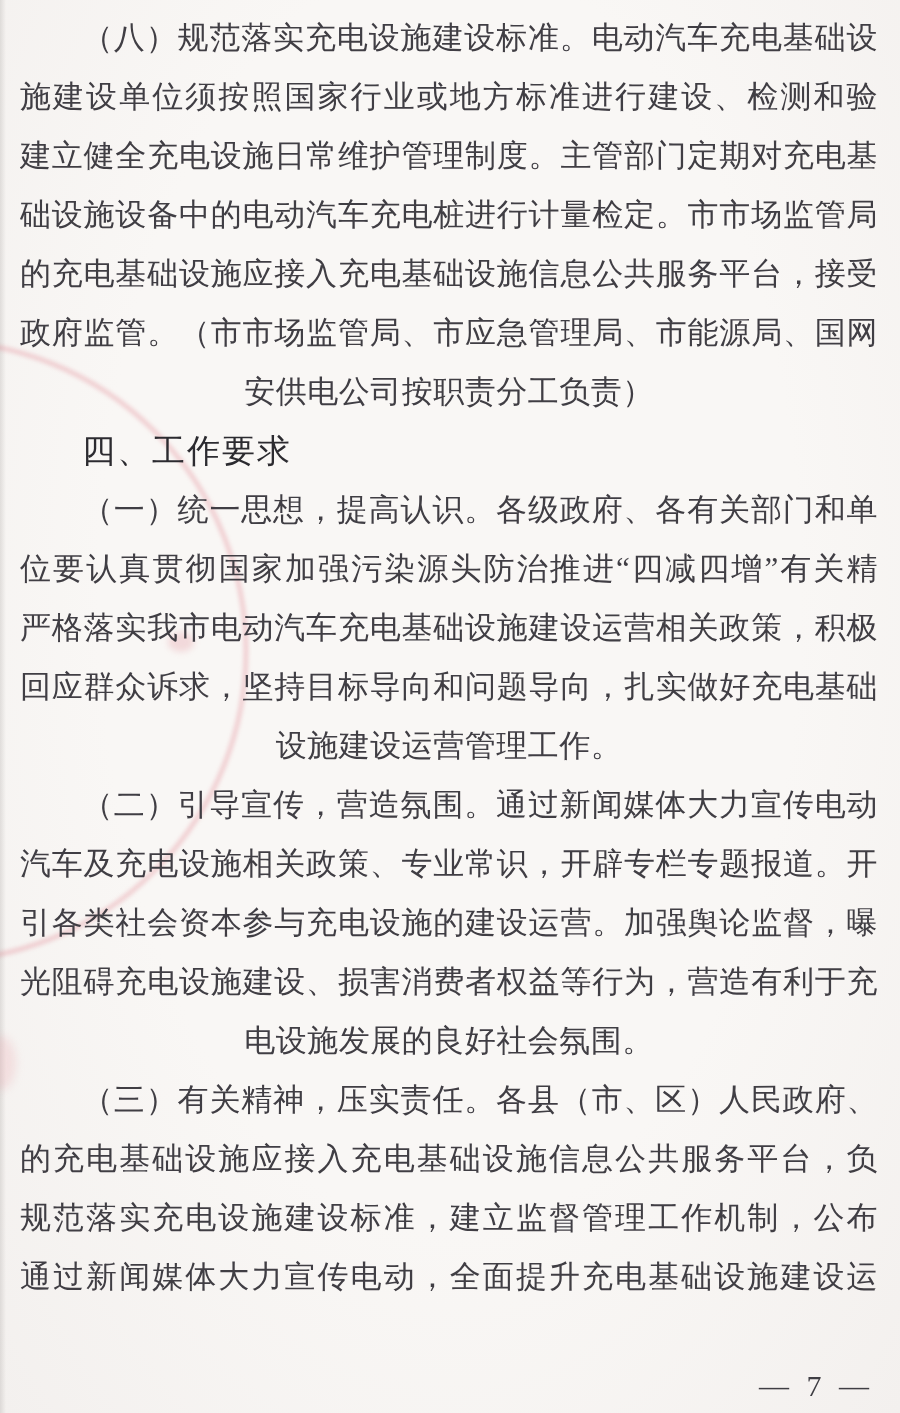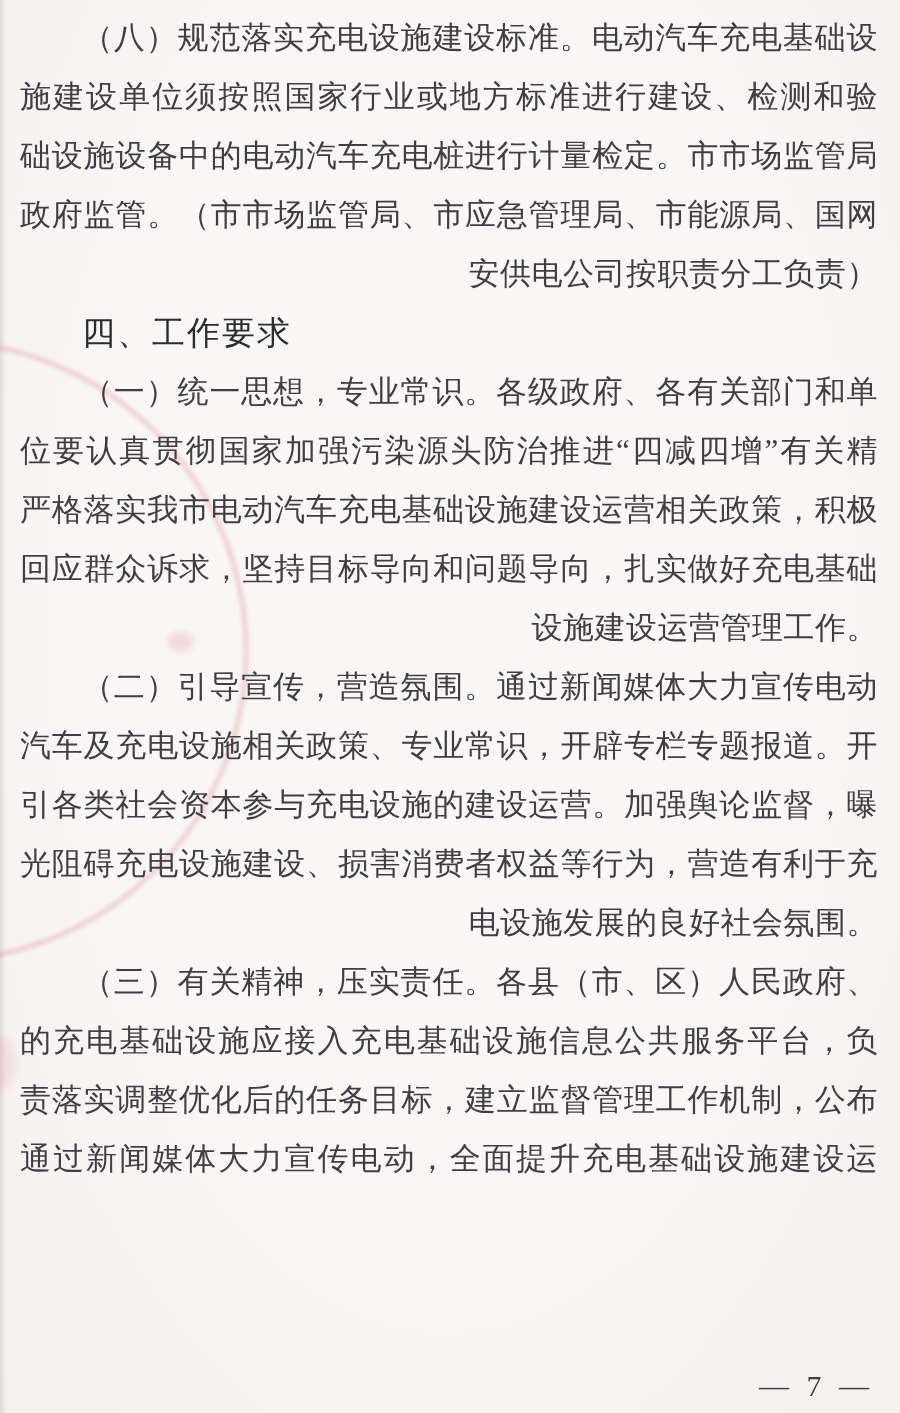--- a/index.html
+++ b/index.html
@@ -36,21 +36,21 @@
     text-align-last: justify;
     text-justify: inter-character;
   }
   .line.indent-justify {
     padding-left: 62px;
     text-align: justify;
     text-align-last: justify;
     text-justify: inter-character;
   }
   .line.left {
-    text-align: right;
+    text-align: center;
   }
   .line.heading {
     padding-left: 62px;
     font-family: "Liberation Sans", "DejaVu Sans", sans-serif;
     font-weight: normal;
     font-size: 33px;
     color: #2c2b30;
     letter-spacing: 2px;
   }
   .footer {
@@ -99,34 +99,36 @@
   <div class="edge-shadow"></div>
 
   <div class="stamp-arc"></div>
   <div class="stamp-smudge-1"></div>
   <div class="stamp-smudge-2"></div>
 
   <div class="content">
 
   <div class="line indent-justify">（八）规范落实充电设施建设标准。电动汽车充电基础设</div>
       <div class="line justify">施建设单位须按照国家行业或地方标准进行建设、检测和验收，</div>
+      <div class="line justify">建立健全充电设施日常维护管理制度。主管部门定期对充电基</div>
       <div class="line justify">础设施设备中的电动汽车充电桩进行计量检定。市市场监管局</div>
+      <div class="line justify">的充电基础设施应接入充电基础设施信息公共服务平台，接受</div>
       <div class="line justify">政府监管。（市市场监管局、市应急管理局、市能源局、国网泰</div>
       <div class="line left">安供电公司按职责分工负责）</div>
       <div class="line heading">四、工作要求</div>
-      <div class="line indent-justify">（一）统一思想，专业常识。各级政府、各有关部门和单</div>
+      <div class="line indent-justify">（一）统一思想，提高认识。各级政府、各有关部门和单</div>
       <div class="line justify">位要认真贯彻国家加强污染源头防治推进“四减四增”有关精神，</div>
       <div class="line justify">严格落实我市电动汽车充电基础设施建设运营相关政策，积极</div>
       <div class="line justify">回应群众诉求，坚持目标导向和问题导向，扎实做好充电基础</div>
       <div class="line left">设施建设运营管理工作。</div>
       <div class="line indent-justify">（二）引导宣传，营造氛围。通过新闻媒体大力宣传电动</div>
       <div class="line justify">汽车及充电设施相关政策、专业常识，开辟专栏专题报道。开</div>
       <div class="line justify">引各类社会资本参与充电设施的建设运营。加强舆论监督，曝</div>
       <div class="line justify">光阻碍充电设施建设、损害消费者权益等行为，营造有利于充</div>
       <div class="line left">电设施发展的良好社会氛围。</div>
       <div class="line indent-justify">（三）有关精神，压实责任。各县（市、区）人民政府、</div>
       <div class="line justify">的充电基础设施应接入充电基础设施信息公共服务平台，负</div>
-      <div class="line justify">责落实调整优化后的任务目标，建立监督管理工作机制，公布</div>
+      <div class="line justify">规范落实充电设施建设标准，建立监督管理工作机制，公布</div>
       <div class="line justify">通过新闻媒体大力宣传电动，全面提升充电基础设施建设运</div>
     </div>
 
   <div class="footer">— 7 —</div>
 </div>
 
 </body></html>

